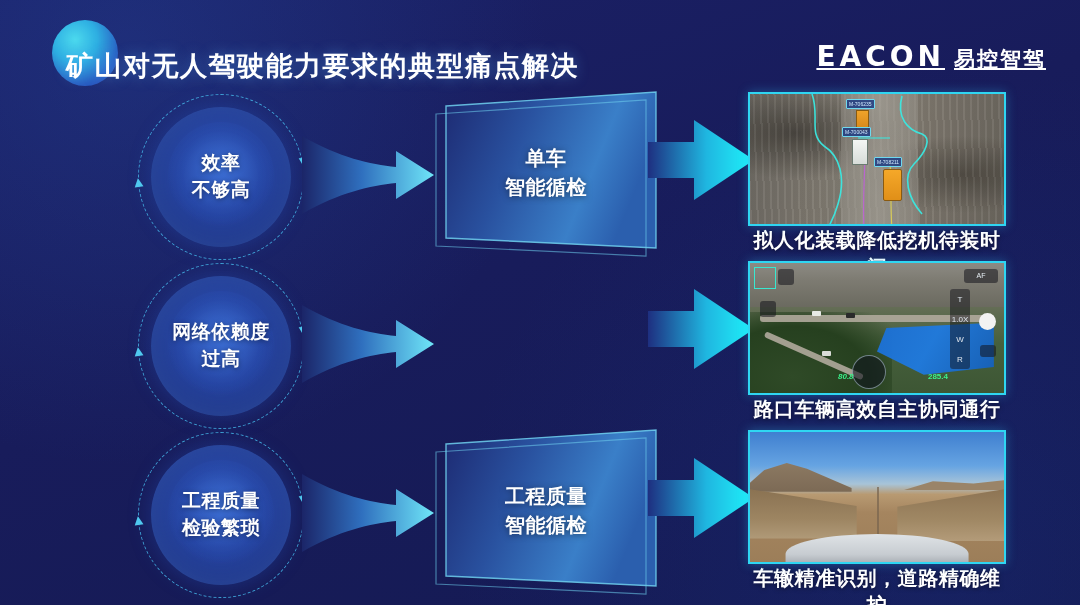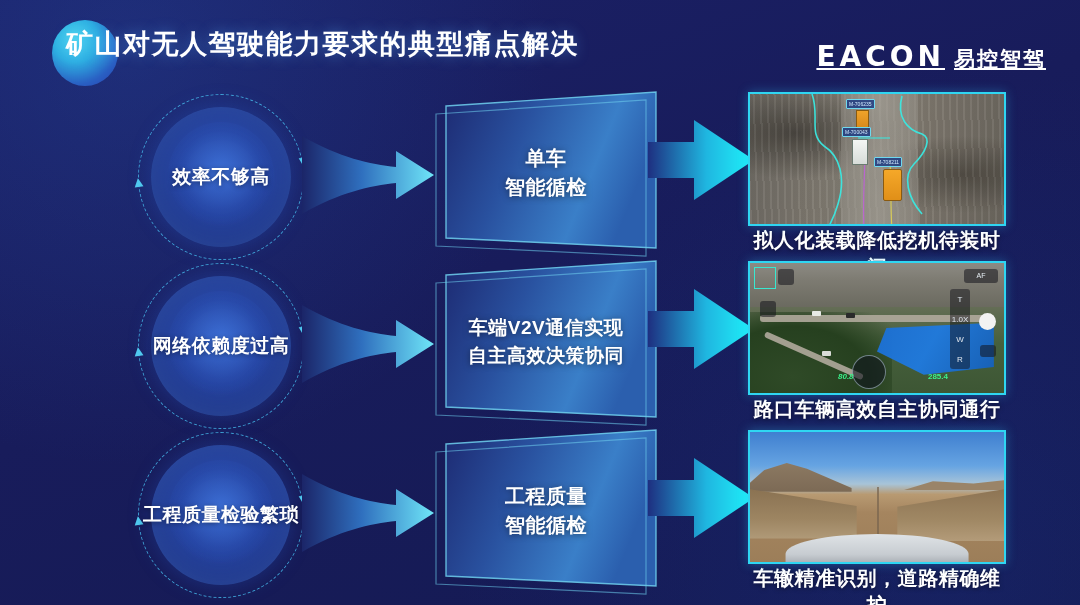--- a/index.html
+++ b/index.html
@@ -16,21 +16,21 @@
     position: absolute; inset: 0;
     background:
       radial-gradient(circle at 12% 8%, rgba(40,80,170,0.30) 0%, rgba(24,29,94,0) 38%),
       radial-gradient(circle at 88% 92%, rgba(30,60,150,0.22) 0%, rgba(24,29,94,0) 45%),
       linear-gradient(160deg, #1b2168 0%, #181c5b 45%, #141a52 100%);
   }
 
   
   .title-wrap {
     position: absolute; left: 52px; top: 26px;
-    height: 58px; display: flex; align-items: flex-start;
+    height: 58px; display: flex; align-items: flex-end;
   }
   .title-orb {
     position: absolute; left: 0px; top: -6px;
     width: 66px; height: 66px; border-radius: 50%;
     background: radial-gradient(circle at 35% 30%, #4fe3f5 0%, #2fb7e8 35%, #2a63c8 70%, #2a3fae 100%);
     filter: blur(0.3px);
     opacity: 0.95;
   }
   .title-text {
     position: relative; z-index: 2;
@@ -82,21 +82,21 @@
     background: radial-gradient(circle at 50% 46%, #2f55b8 0%, #2a4ba8 28%, #24409a 48%, #1e3484 68%, #1b2b6e 86%, #1a2463 100%);
     box-shadow: inset 0 0 30px rgba(90,150,255,0.30), 0 0 22px rgba(40,90,200,0.35);
   }
   .pain .glow {
     position: absolute; left: 30px; top: 28px;
     width: 106px; height: 106px; border-radius: 50%;
     background: radial-gradient(circle at 50% 45%, rgba(70,130,235,0.55) 0%, rgba(45,90,200,0.22) 50%, rgba(0,0,0,0) 72%);
   }
   .pain .label {
     position: absolute; inset: 0;
-    display: flex; 
+    display: flex; flex-direction: column;
     align-items: center; justify-content: center;
     color: #ffffff; font-size: 19px; font-weight: bold;
     line-height: 1.42; letter-spacing: 0.5px;
     text-shadow: 0 1px 5px rgba(0,0,0,0.45);
   }
   .tick { position: absolute; color: #4fc8ef; font-size: 15px; line-height: 1; }
   .tick.left  { left: -7px; top: 80px; transform: rotate(-8deg); }
   .tick.right { right: -7px; top: 62px; transform: rotate(176deg); }
 
   
@@ -387,39 +387,20 @@
           <linearGradient id="gL2" x1="0" y1="0" x2="1" y2="0">
             <stop offset="0%" stop-color="#1b2568"></stop>
             <stop offset="45%" stop-color="#2f6fbe"></stop>
             <stop offset="100%" stop-color="#6fe6f8"></stop>
           </linearGradient>
         </defs>
         <path d="M2,6 C40,28 70,34 96,37 L96,21 L134,45 L96,69 L96,53 C70,56 40,62 2,84 Z" fill="url(#gL2)"></path>
       </svg>
     </div>
 
-    <div class="panel wide">
-      <svg width="232" height="174" viewBox="0 0 232 174">
-        <defs>
-          <linearGradient id="pg2" x1="0" y1="0" x2="1" y2="0.3">
-            <stop offset="0%" stop-color="#1d2a72"></stop>
-            <stop offset="40%" stop-color="#29519f"></stop>
-            <stop offset="78%" stop-color="#3a7fc8"></stop>
-            <stop offset="100%" stop-color="#2b5fae"></stop>
-          </linearGradient>
-        </defs>
-        <polygon points="16,18 226,4 226,160 16,150" fill="url(#pg2)"></polygon>
-        <polygon points="16,18 226,4 226,160 16,150" fill="none" stroke="#6fd0ee" stroke-width="1.4" opacity="0.85"></polygon>
-        <polygon points="6,26 216,12 216,168 6,158" fill="none" stroke="#6fd0ee" stroke-width="1.2" opacity="0.55"></polygon>
-      </svg>
-      <div class="ptext">
-        <span>车端V2V通信实现</span>
-        <span>自主高效决策协同</span>
-      </div>
-    </div>
 
     <div class="arrow-right">
       <svg width="108" height="84" viewBox="0 0 108 84">
         <defs>
           <linearGradient id="gR2" x1="0" y1="0" x2="1" y2="0">
             <stop offset="0%" stop-color="#1e2f80"></stop>
             <stop offset="55%" stop-color="#1fb6e0"></stop>
             <stop offset="100%" stop-color="#1ff4fb"></stop>
           </linearGradient>
         </defs>

